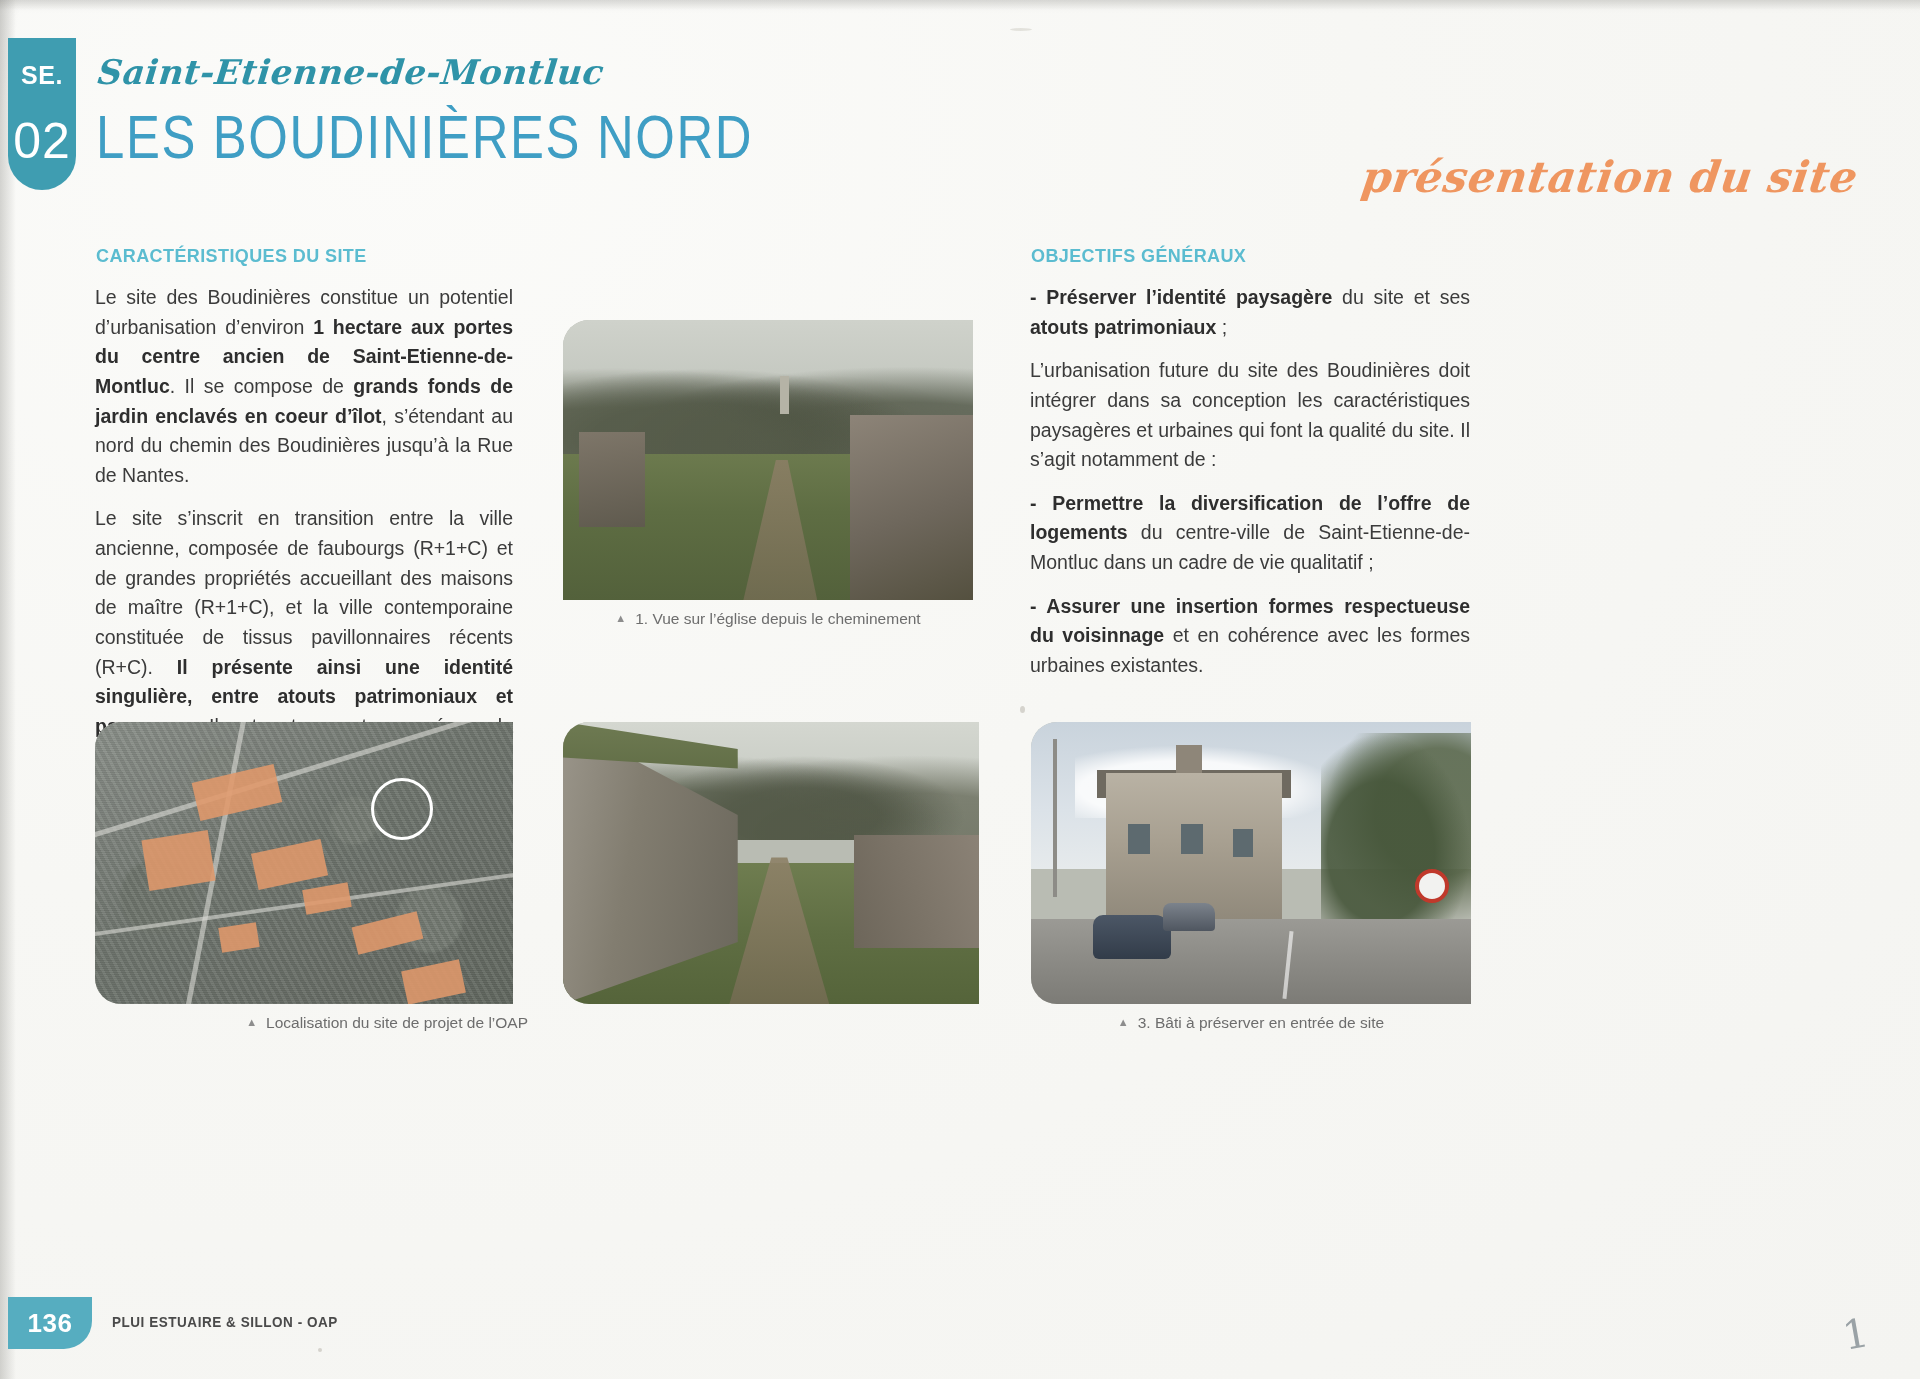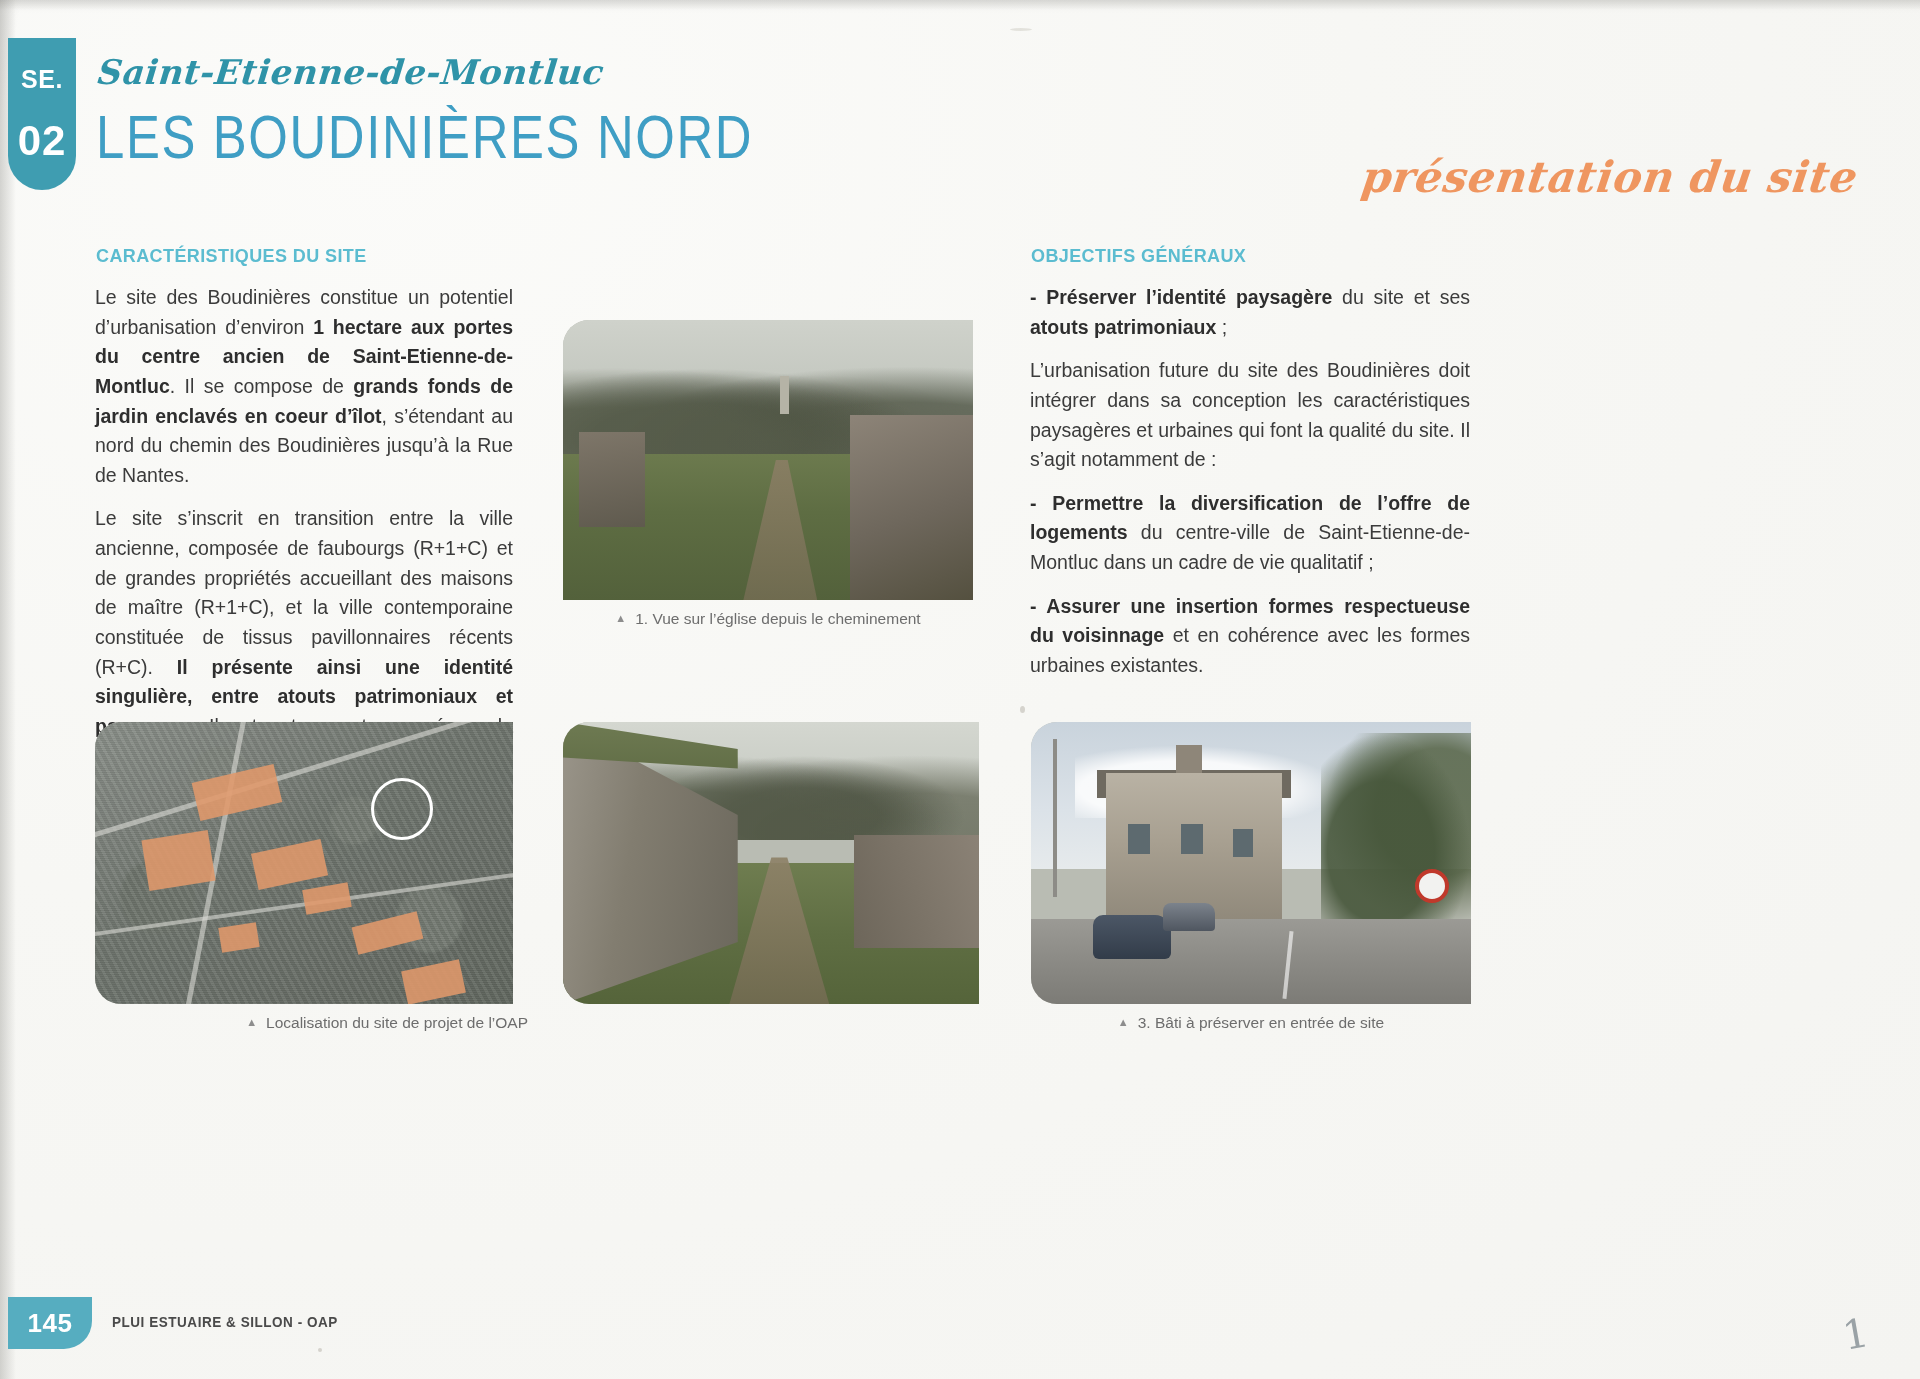--- a/index.html
+++ b/index.html
@@ -39,21 +39,21 @@
     color:#fff;
     display:flex;flex-direction:column;align-items:center;justify-content:center;
     gap:28px;
     box-shadow:0 0 0 rgba(0,0,0,0);
   }
   .se-badge .se-label{
     font-size:25px;font-weight:bold;letter-spacing:.5px;line-height:1;
     font-family:"Liberation Sans", sans-serif;
   }
   .se-badge .se-num{
-    font-size:42px;font-weight:bold;line-height:1;letter-spacing:1px;
+    font-size:50px;font-weight:normal;line-height:1;letter-spacing:1px;
   }
 
   .commune{
     position:absolute;left:98px;top:52px;
     font-family:"DejaVu Serif", serif;
     font-style:italic;font-weight:bold;
     font-size:34px;
     color:#2f93a8;
     letter-spacing:.5px;
     transform:skewX(-6deg);
@@ -346,20 +346,20 @@
     <div class="p4-roadline"></div>
     <div class="p4-car"></div>
     <div class="p4-car2"></div>
     <div class="p4-pole"></div>
     <div class="p4-sign"></div>
   </div>
   <div class="caption" id="cap4">
     <span class="cap-arrow">▲</span><span>3. Bâti à préserver en entrée de site</span>
   </div>
 
-  <div class="footer-badge">145</div>
+  <div class="footer-badge">136</div>
   <div class="footer-text">PLUI ESTUAIRE &amp; SILLON - OAP</div>
   <div class="page-mark">1</div>
 
   <div class="speck" style="left:1020px;top:706px;width:5px;height:7px;"></div>
   <div class="speck" style="left:318px;top:1348px;width:4px;height:4px;"></div>
   <div class="speck" style="left:1010px;top:28px;width:22px;height:3px;opacity:.35;"></div>
 </div>
 
 </body></html>

